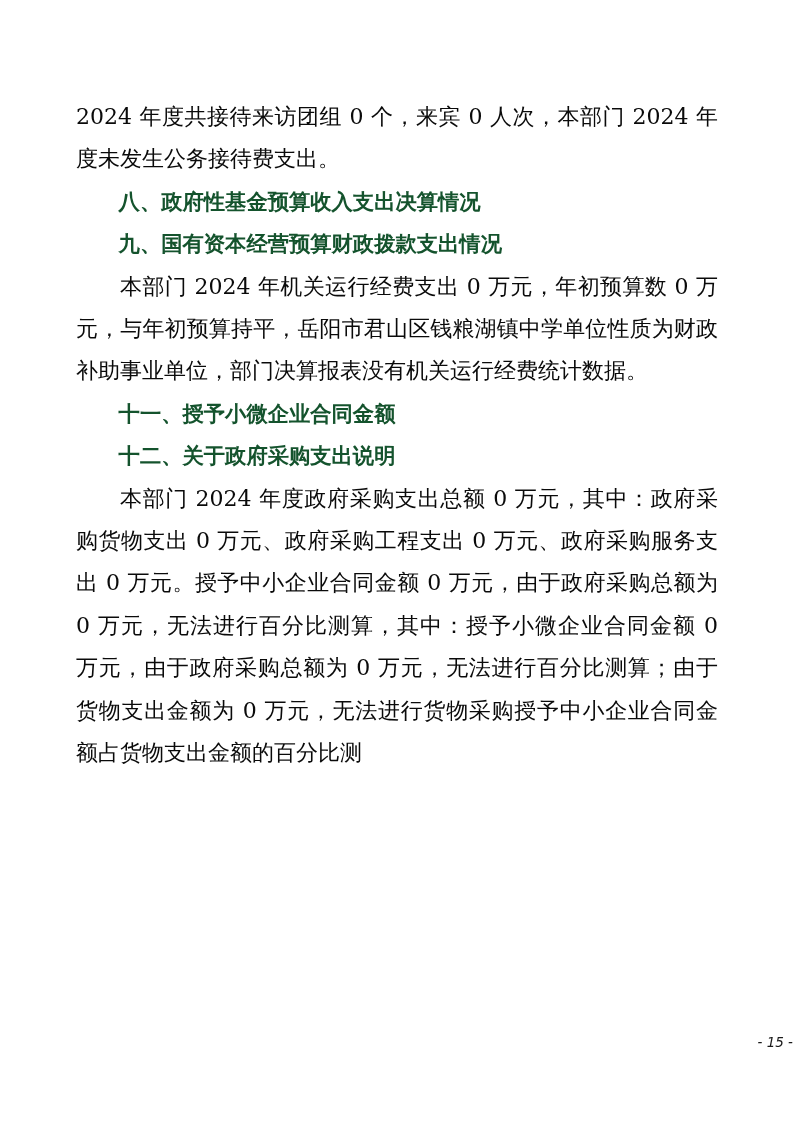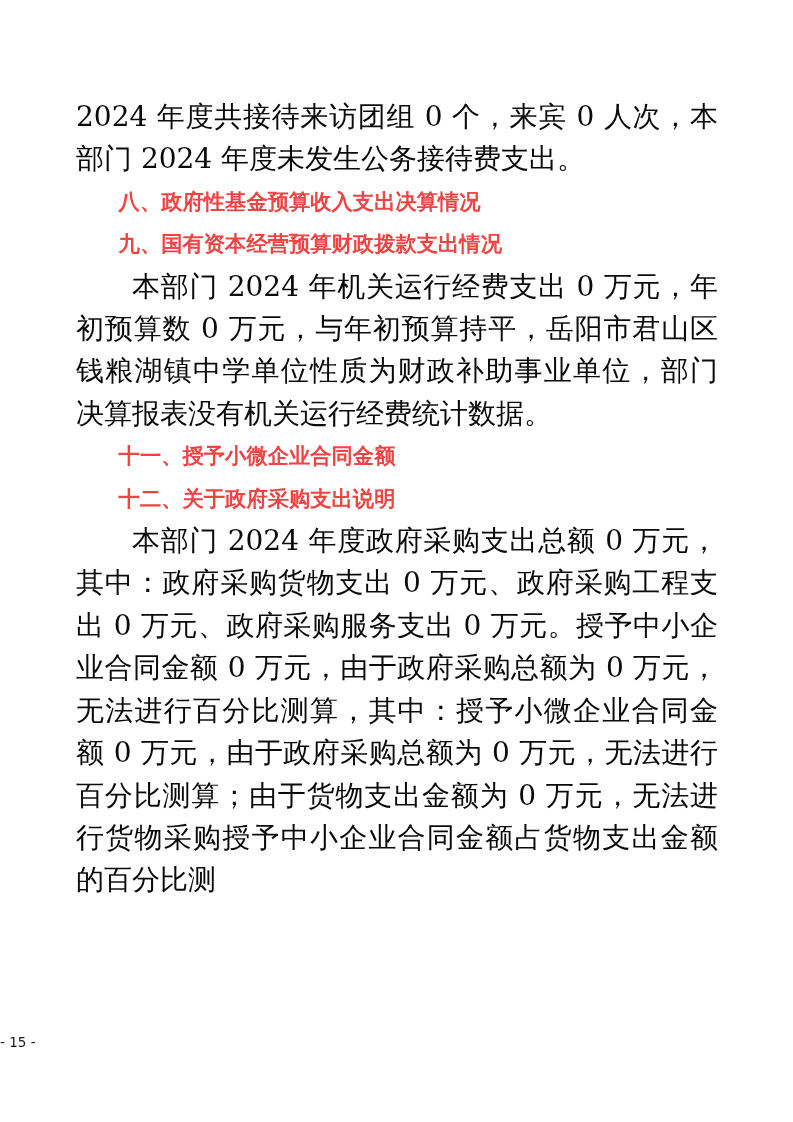--- a/index.html
+++ b/index.html
@@ -21,47 +21,48 @@
   }
   .content {
     position: absolute;
     left: 76px;
     top: 96px;
     width: 642px;
   }
   .para {
     margin: 0;
     font-family: "DejaVu Serif", "Liberation Serif", serif;
-    font-size: 28px;
+    font-size: 22px;
     line-height: 42.4px;
     text-align: justify;
     color: #0a0a0a;
   }
   .para.indent {
     text-indent: 2em;
   }
   .heading {
     margin: 0;
     font-family: "DejaVu Sans", "Liberation Sans", sans-serif;
     font-weight: 700;
     font-size: 21.3px;
     line-height: 42.4px;
     text-indent: 2em;
     text-align: left;
-    color: #ef4444;
+    color: #14532d;
   }
   .footer {
     position: absolute;
     left: 0;
     top: 1034px;
     width: 793px;
-    text-align: left;
+    text-align: right;
     font-family: "DejaVu Sans", "Liberation Sans", sans-serif;
     font-size: 13.5px;
     color: #1a1a1a;
+    font-style: italic;
   }
 </style>
 </head>
 <body>
 
 <div class="page">
   <div class="content">
     <p class="para">2024 年度共接待来访团组 0 个，来宾 0 人次，本部门 2024 年度未发生公务接待费支出。</p>
     <p class="heading">八、政府性基金预算收入支出决算情况</p>
     <p class="heading">九、国有资本经营预算财政拨款支出情况</p>

